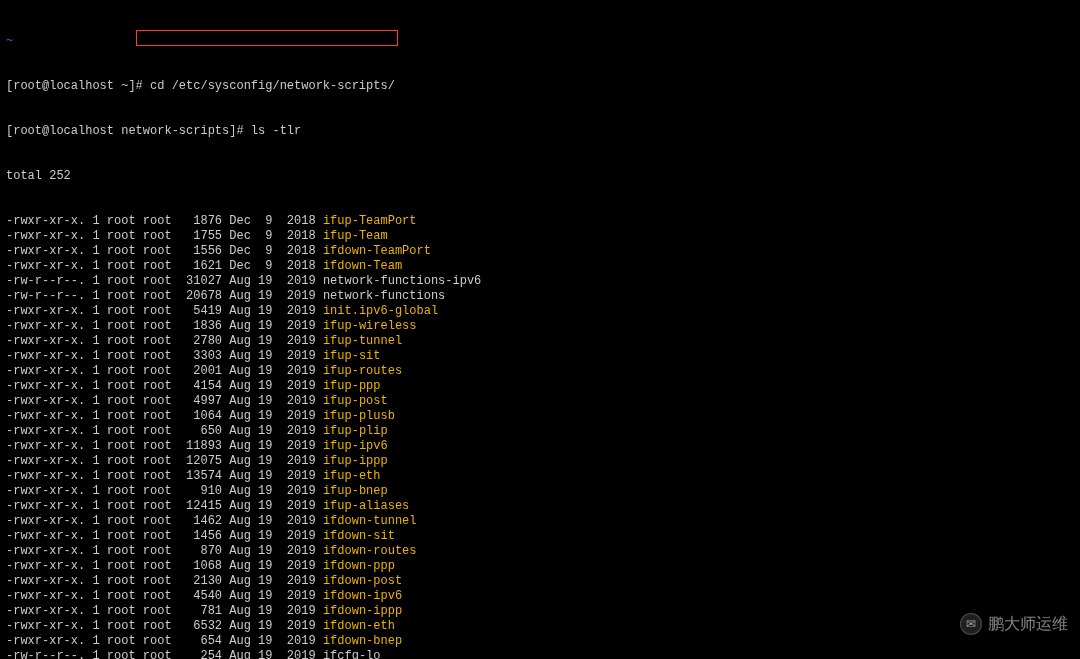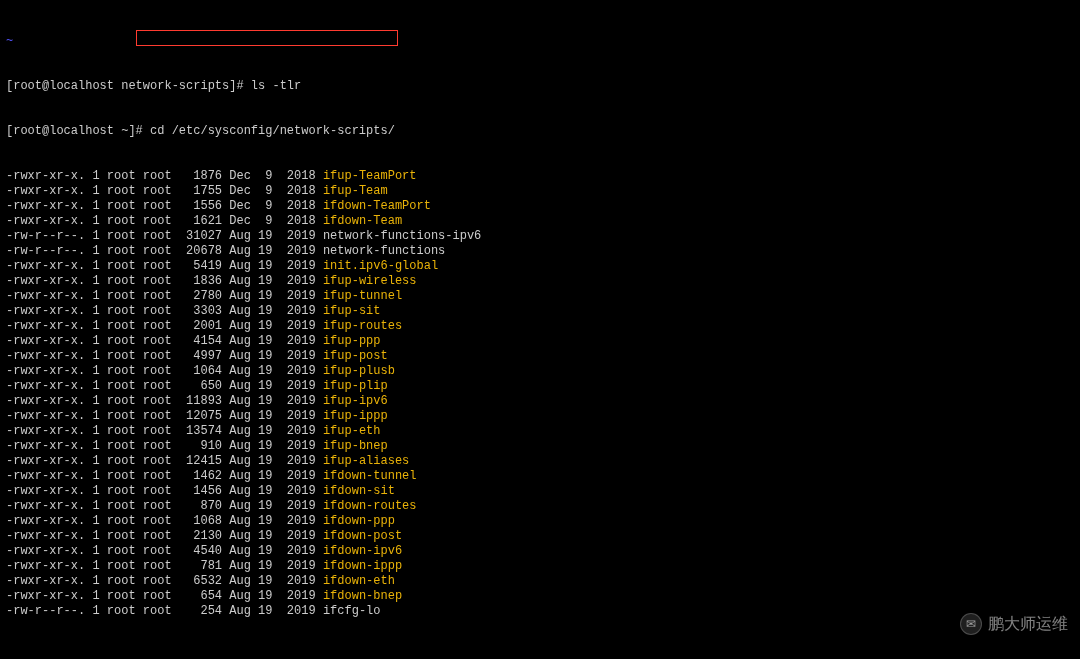--- a/index.html
+++ b/index.html
@@ -58,22 +58,23 @@
     font-size: 12px;
     color: rgba(255,255,255,0.55);
     border: 1px solid rgba(255,255,255,0.2);
   }
 </style>
 </head>
 <body>
 
 <div class="terminal">
   <span class="line c-blue">~</span>
+  <span class="line"><span class="prompt-user">[root@localhost ~]# </span><span class="cmd">cd /etc/sysconfig/network-scripts/</span></span>
   <span class="line"><span class="prompt-user">[root@localhost network-scripts]# </span><span class="cmd">ls -tlr</span></span>
-  <span class="line"><span class="prompt-user">[root@localhost ~]# </span><span class="cmd">cd /etc/sysconfig/network-scripts/</span></span>
+  <span class="line c-white">total 252</span>
   <div id="listing"><span class="line"><span class="c-white">-rwxr-xr-x. 1 root root</span><span class="c-white">   1876</span><span class="c-white"> Dec  9  2018</span><span class="c-green"> ifup-TeamPort</span></span><span class="line"><span class="c-white">-rwxr-xr-x. 1 root root</span><span class="c-white">   1755</span><span class="c-white"> Dec  9  2018</span><span class="c-green"> ifup-Team</span></span><span class="line"><span class="c-white">-rwxr-xr-x. 1 root root</span><span class="c-white">   1556</span><span class="c-white"> Dec  9  2018</span><span class="c-green"> ifdown-TeamPort</span></span><span class="line"><span class="c-white">-rwxr-xr-x. 1 root root</span><span class="c-white">   1621</span><span class="c-white"> Dec  9  2018</span><span class="c-green"> ifdown-Team</span></span><span class="line"><span class="c-white">-rw-r--r--. 1 root root</span><span class="c-white">  31027</span><span class="c-white"> Aug 19  2019</span><span class="c-white"> network-functions-ipv6</span></span><span class="line"><span class="c-white">-rw-r--r--. 1 root root</span><span class="c-white">  20678</span><span class="c-white"> Aug 19  2019</span><span class="c-white"> network-functions</span></span><span class="line"><span class="c-white">-rwxr-xr-x. 1 root root</span><span class="c-white">   5419</span><span class="c-white"> Aug 19  2019</span><span class="c-green"> init.ipv6-global</span></span><span class="line"><span class="c-white">-rwxr-xr-x. 1 root root</span><span class="c-white">   1836</span><span class="c-white"> Aug 19  2019</span><span class="c-green"> ifup-wireless</span></span><span class="line"><span class="c-white">-rwxr-xr-x. 1 root root</span><span class="c-white">   2780</span><span class="c-white"> Aug 19  2019</span><span class="c-green"> ifup-tunnel</span></span><span class="line"><span class="c-white">-rwxr-xr-x. 1 root root</span><span class="c-white">   3303</span><span class="c-white"> Aug 19  2019</span><span class="c-green"> ifup-sit</span></span><span class="line"><span class="c-white">-rwxr-xr-x. 1 root root</span><span class="c-white">   2001</span><span class="c-white"> Aug 19  2019</span><span class="c-green"> ifup-routes</span></span><span class="line"><span class="c-white">-rwxr-xr-x. 1 root root</span><span class="c-white">   4154</span><span class="c-white"> Aug 19  2019</span><span class="c-green"> ifup-ppp</span></span><span class="line"><span class="c-white">-rwxr-xr-x. 1 root root</span><span class="c-white">   4997</span><span class="c-white"> Aug 19  2019</span><span class="c-green"> ifup-post</span></span><span class="line"><span class="c-white">-rwxr-xr-x. 1 root root</span><span class="c-white">   1064</span><span class="c-white"> Aug 19  2019</span><span class="c-green"> ifup-plusb</span></span><span class="line"><span class="c-white">-rwxr-xr-x. 1 root root</span><span class="c-white">    650</span><span class="c-white"> Aug 19  2019</span><span class="c-green"> ifup-plip</span></span><span class="line"><span class="c-white">-rwxr-xr-x. 1 root root</span><span class="c-white">  11893</span><span class="c-white"> Aug 19  2019</span><span class="c-green"> ifup-ipv6</span></span><span class="line"><span class="c-white">-rwxr-xr-x. 1 root root</span><span class="c-white">  12075</span><span class="c-white"> Aug 19  2019</span><span class="c-green"> ifup-ippp</span></span><span class="line"><span class="c-white">-rwxr-xr-x. 1 root root</span><span class="c-white">  13574</span><span class="c-white"> Aug 19  2019</span><span class="c-green"> ifup-eth</span></span><span class="line"><span class="c-white">-rwxr-xr-x. 1 root root</span><span class="c-white">    910</span><span class="c-white"> Aug 19  2019</span><span class="c-green"> ifup-bnep</span></span><span class="line"><span class="c-white">-rwxr-xr-x. 1 root root</span><span class="c-white">  12415</span><span class="c-white"> Aug 19  2019</span><span class="c-green"> ifup-aliases</span></span><span class="line"><span class="c-white">-rwxr-xr-x. 1 root root</span><span class="c-white">   1462</span><span class="c-white"> Aug 19  2019</span><span class="c-green"> ifdown-tunnel</span></span><span class="line"><span class="c-white">-rwxr-xr-x. 1 root root</span><span class="c-white">   1456</span><span class="c-white"> Aug 19  2019</span><span class="c-green"> ifdown-sit</span></span><span class="line"><span class="c-white">-rwxr-xr-x. 1 root root</span><span class="c-white">    870</span><span class="c-white"> Aug 19  2019</span><span class="c-green"> ifdown-routes</span></span><span class="line"><span class="c-white">-rwxr-xr-x. 1 root root</span><span class="c-white">   1068</span><span class="c-white"> Aug 19  2019</span><span class="c-green"> ifdown-ppp</span></span><span class="line"><span class="c-white">-rwxr-xr-x. 1 root root</span><span class="c-white">   2130</span><span class="c-white"> Aug 19  2019</span><span class="c-green"> ifdown-post</span></span><span class="line"><span class="c-white">-rwxr-xr-x. 1 root root</span><span class="c-white">   4540</span><span class="c-white"> Aug 19  2019</span><span class="c-green"> ifdown-ipv6</span></span><span class="line"><span class="c-white">-rwxr-xr-x. 1 root root</span><span class="c-white">    781</span><span class="c-white"> Aug 19  2019</span><span class="c-green"> ifdown-ippp</span></span><span class="line"><span class="c-white">-rwxr-xr-x. 1 root root</span><span class="c-white">   6532</span><span class="c-white"> Aug 19  2019</span><span class="c-green"> ifdown-eth</span></span><span class="line"><span class="c-white">-rwxr-xr-x. 1 root root</span><span class="c-white">    654</span><span class="c-white"> Aug 19  2019</span><span class="c-green"> ifdown-bnep</span></span><span class="line"><span class="c-white">-rw-r--r--. 1 root root</span><span class="c-white">    254</span><span class="c-white"> Aug 19  2019</span><span class="c-white"> ifcfg-lo</span></span></div>
   
   
   
 </div>
 
 <div class="highlight-box"></div>
 
 <div class="watermark">
   <span class="wm-icon">✉</span>

